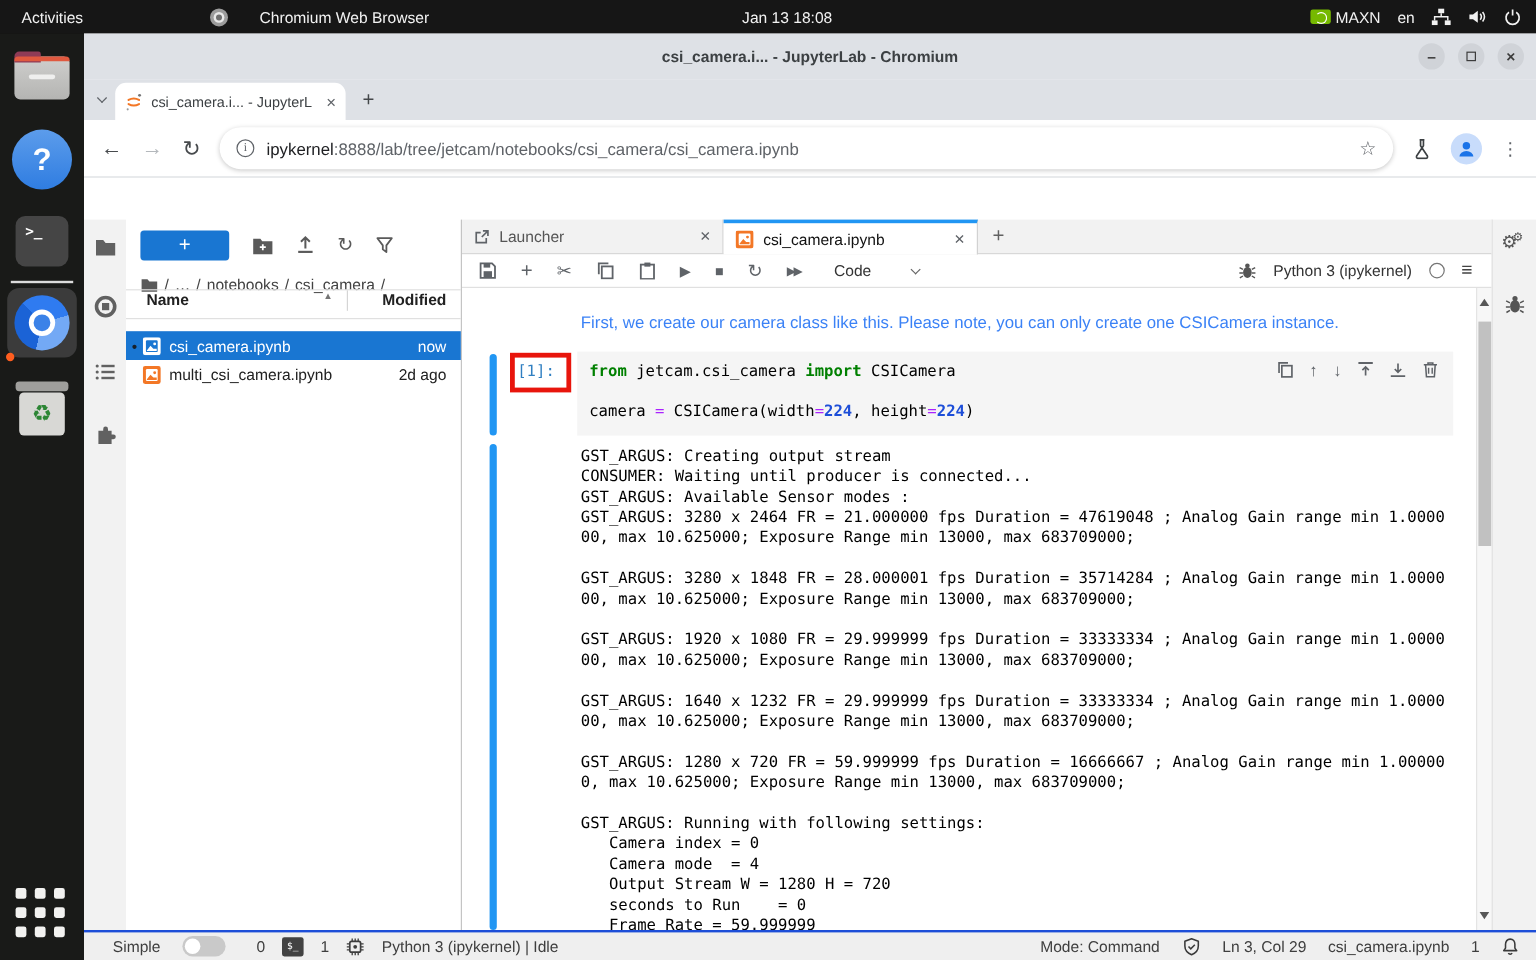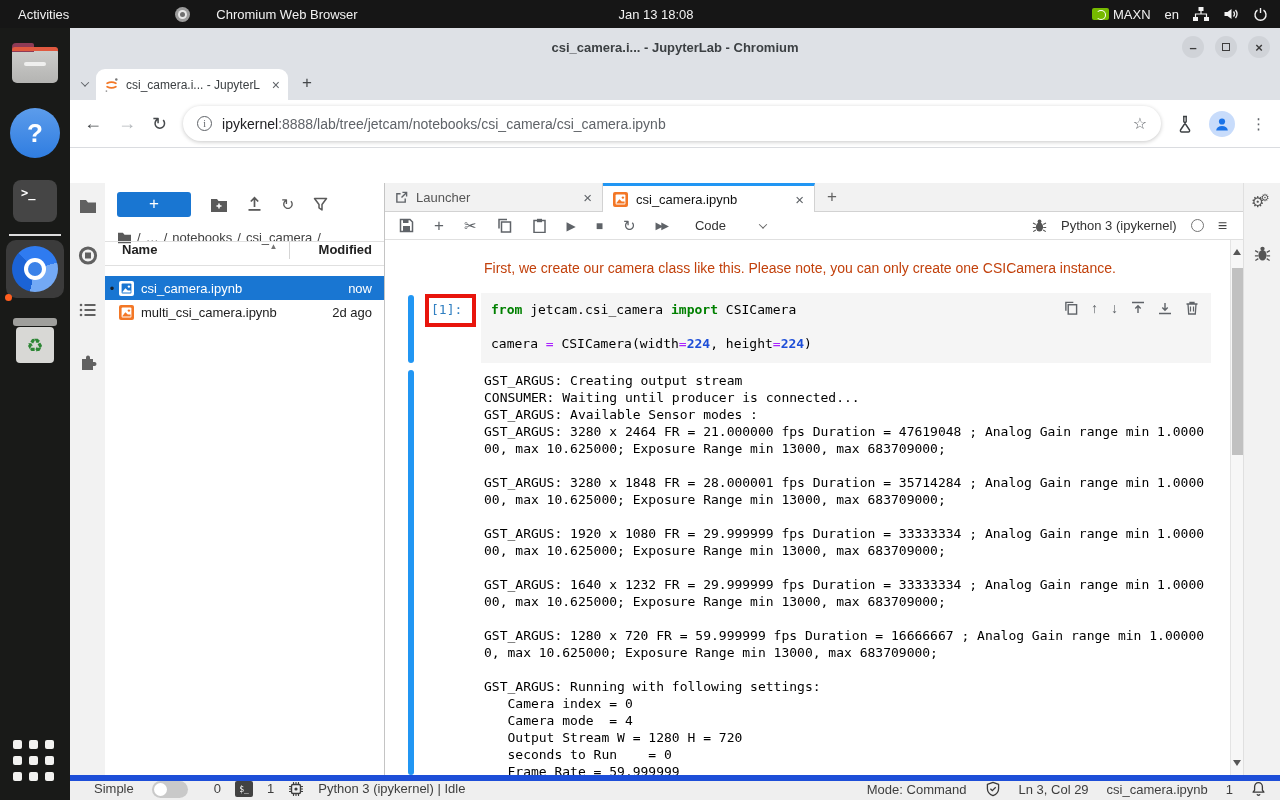--- a/index.html
+++ b/index.html
@@ -107,21 +107,21 @@
   #doc-newtab{color:#616161;font-size:17px;display:flex;align-items:center;padding:0 12px;}
 
   #nb-toolbar{height:28px;background:#fff;border-bottom:1px solid var(--border);display:flex;align-items:center;padding:0 16px 0 14px;gap:20px;font-size:13px;color:var(--icon);}
   .tb-ic{display:flex;align-items:center;font-size:13px;color:var(--icon);}
   #celltype{display:flex;align-items:center;gap:34px;margin-left:8px;color:#333;}
   #nb-toolbar-right{margin-left:auto;display:flex;align-items:center;gap:14px;color:#333;}
   .kernel-circle{width:13px;height:13px;border:1.5px solid #757575;border-radius:50%;}
   .hamburger{font-size:16px;color:#444;}
 
   #nb-content{flex:1;background:#fff;position:relative;overflow:hidden;}
-  #md-text{position:absolute;left:99px;top:20px;font-size:14px;color:#c2410c;}
+  #md-text{position:absolute;left:99px;top:20px;font-size:14px;color:#3b82f6;}
   .collapser{position:absolute;left:23px;width:6px;border-radius:3px;background:var(--accent-bright);}
   #collapser-in{top:55px;height:68px;}
   #collapser-out{top:130px;height:405px;}
   #prompt{position:absolute;left:46px;top:62px;font-family:"DejaVu Sans Mono",monospace;font-size:13px;color:#307fc1;}
   #anno-box{position:absolute;left:40px;top:54px;width:51px;height:33px;border:4px solid var(--anno);z-index:5;}
   #code-input{position:absolute;left:96px;top:53px;width:730px;height:70px;background:#f5f5f5;padding:8px 10px;font-family:"DejaVu Sans Mono",monospace;font-size:13px;line-height:17px;white-space:pre;}
   .code-line{min-height:17px;}
   .tok-keyword{color:#008000;font-weight:bold;}
   .tok-operator{color:#AA22FF;}
   .tok-number{color:#1d4ed8;font-weight:bold;}
@@ -135,21 +135,21 @@
   .sb-arrow{position:absolute;left:2px;width:0;height:0;border-left:4px solid transparent;border-right:4px solid transparent;}
   #sb-up{top:9px;border-bottom:6px solid #575757;}
   #sb-down{bottom:9px;border-top:6px solid #575757;}
 
   #rightstrip{width:37px;background:var(--ui-grey);border-left:1px solid var(--border);position:relative;flex-shrink:0;}
   #gears-ic{position:absolute;left:7px;top:10px;font-size:15px;color:#555;}
   #gears-ic .g2{font-size:10px;position:relative;left:-4px;top:-6px;}
   #bug-ic{position:absolute;left:10px;top:62px;}
 
   
-  #statusbar{position:absolute;left:0;top:747px;width:1210px;height:25px;background:#efefef;border-top:6px solid #1d4ed8;display:flex;align-items:flex-start;font-size:13px;color:#3e3e3e;padding:0 14px 0 24px;gap:10px;}
+  #statusbar{position:absolute;left:0;top:747px;width:1210px;height:25px;background:#efefef;border-top:2px solid #1d4ed8;display:flex;align-items:center;font-size:13px;color:#3e3e3e;padding:0 14px 0 24px;gap:10px;}
   #toggle{width:36px;height:17px;border-radius:9px;background:#c9c9c9;position:relative;margin:0 16px 0 8px;}
   #toggle::before{content:"";position:absolute;left:2px;top:2px;width:13px;height:13px;border-radius:50%;background:#fff;}
   #term-badge{width:18px;height:16px;background:#424242;border-radius:2px;color:#fff;font-family:"DejaVu Sans Mono",monospace;font-size:8px;display:flex;align-items:center;justify-content:center;margin:0 4px;}
   #sb-right{margin-left:auto;display:flex;align-items:center;gap:18px;}
   svg{display:block;}
 </style>
 </head>
 <body>
 
 <div id="topbar">

